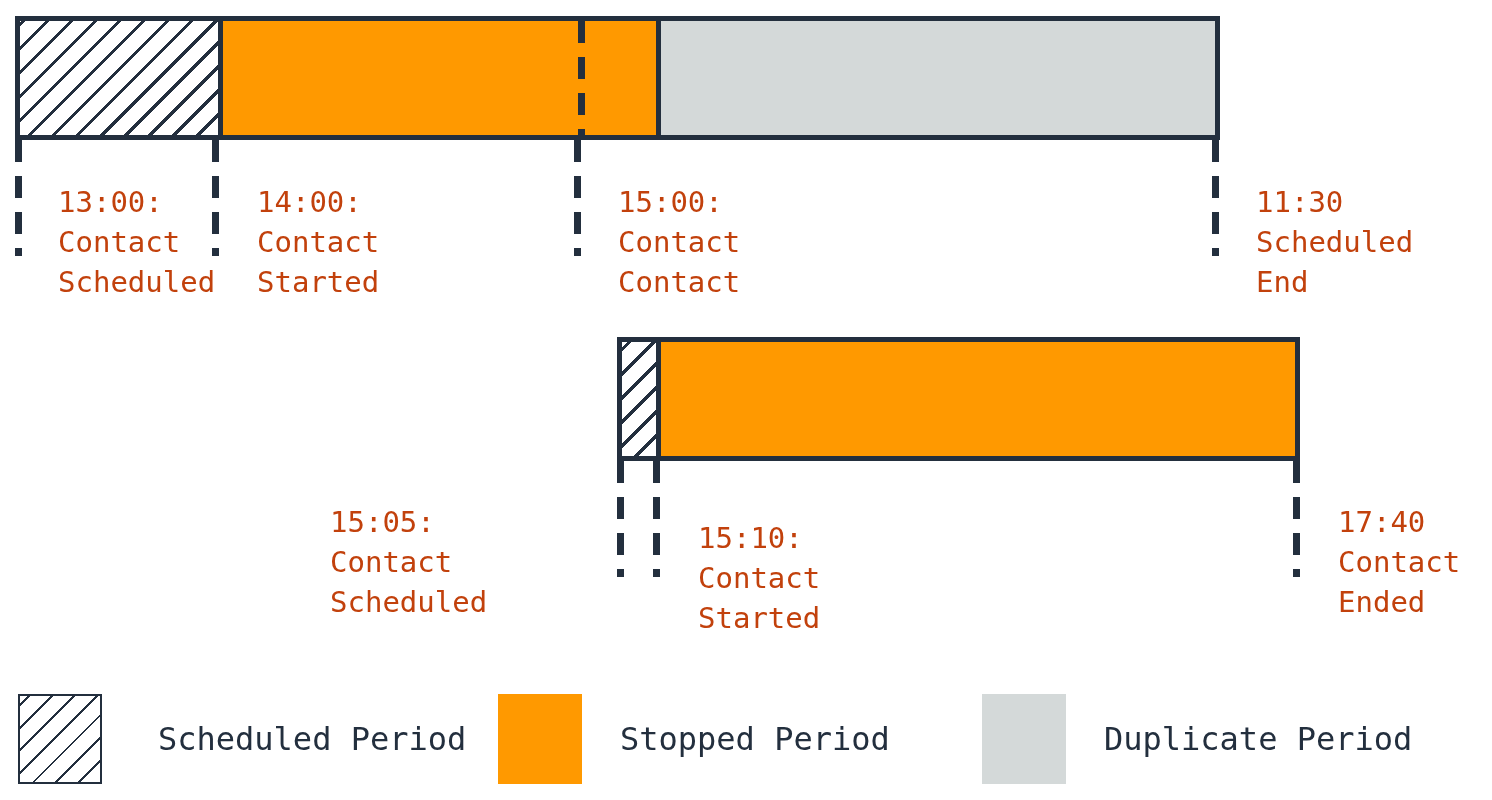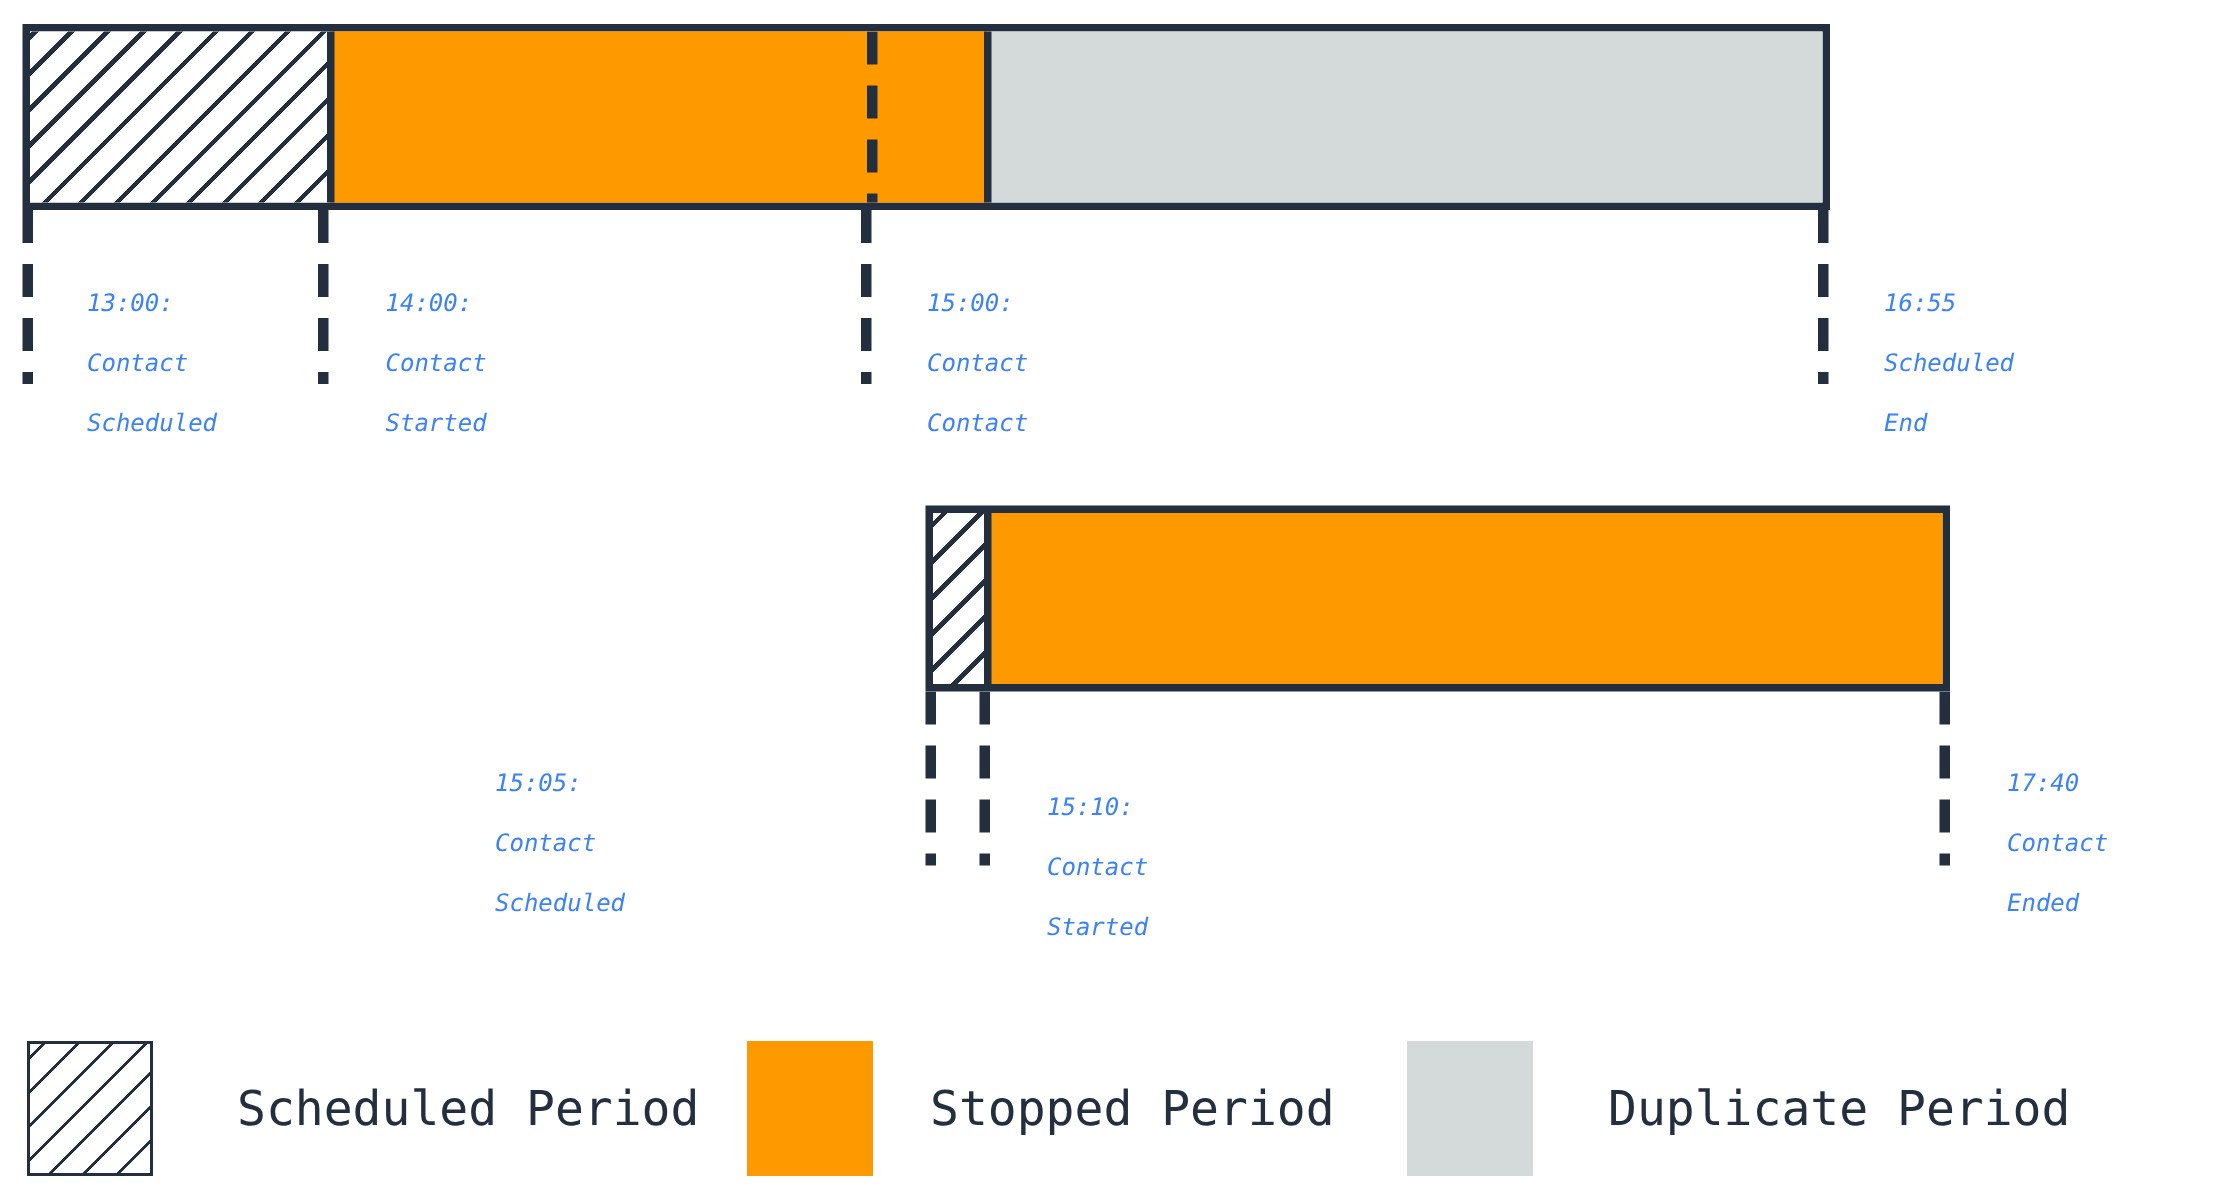--- a/index.html
+++ b/index.html
@@ -88,26 +88,25 @@
       transparent 22px,
       transparent 36px
     );
     background-size: 7px 36px;
     background-repeat: repeat-y;
   }
 
   
   .label {
     position: absolute;
-    font-size: 16px;
+    font-size: 29px;
     line-height: 40px;
     letter-spacing: 0px;
     white-space: pre;
-    color: #3b82f6;
-    font-style: italic;
+    color: #c2410c;
   }
   .label.right {
     text-align: left;
   }
 
   
   .legend-item {
     position: absolute;
     display: flex;
     align-items: center;
@@ -165,21 +164,21 @@
   <div class="tick" style="left:212px; top:140px; height:116px;"></div>
   <div class="tick" style="left:574px; top:140px; height:116px;"></div>
   <div class="tick" style="left:1212px; top:140px; height:116px;"></div>
 
   <div class="label" style="left:58px; top:182px; width:190px;"><span>13:00:</span><br><span>Contact</span><br><span>Scheduled</span></div>
 
   <div class="label" style="left:257px; top:182px; width:200px;"><span>14:00:</span><br><span>Contact</span><br><span>Started</span></div>
 
   <div class="label" style="left:618px; top:182px; width:200px;"><span>15:00:</span><br><span>Contact</span><br><span>Contact</span></div>
 
-  <div class="label" style="left:1256px; top:182px; width:220px;"><span>16:55</span><br><span>Scheduled</span><br><span>End</span></div>
+  <div class="label" style="left:1256px; top:182px; width:220px;"><span>11:30</span><br><span>Scheduled</span><br><span>End</span></div>
 
   <div class="bar" style="left:617px; top:337px; width:683px; height:124px;">
     <div class="seg seg-scheduled" style="left:0px; width:36px;"></div>
     <div class="seg seg-metered" style="left:36px; width:637px;"></div>
     <div class="seg-divider-solid" style="left:34px;"></div>
   </div>
 
   <div class="tick" style="left:617px; top:461px; height:116px;"></div>
   <div class="tick" style="left:653px; top:461px; height:116px;"></div>
   <div class="tick" style="left:1293px; top:461px; height:116px;"></div>
@@ -193,18 +192,18 @@
   <div class="legend-item" style="left:18px; top:694px;">
     <div class="legend-swatch swatch-scheduled"></div>
     <div class="legend-label" style="margin-left:56px;">Scheduled Period</div>
   </div>
 
   <div class="legend-item" style="left:498px; top:694px;">
     <div class="legend-swatch swatch-metered"></div>
     <div class="legend-label" style="margin-left:38px;">Stopped Period</div>
   </div>
 
-  <div class="legend-item" style="left:938px; top:694px;gap:12px;">
+  <div class="legend-item" style="left:982px; top:694px;">
     <div class="legend-swatch swatch-duplicate"></div>
     <div class="legend-label" style="margin-left:38px;">Duplicate Period</div>
   </div>
 
 </div>
 
 </body></html>

